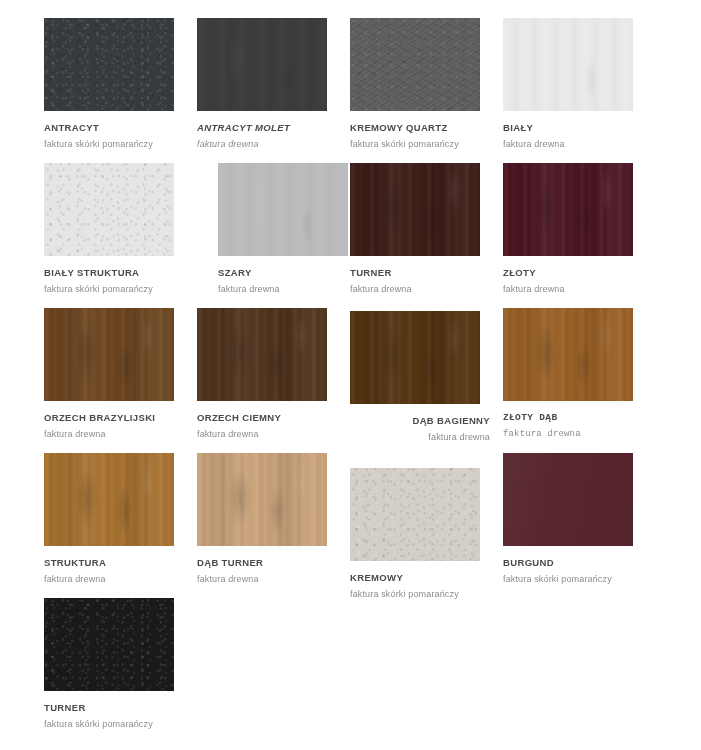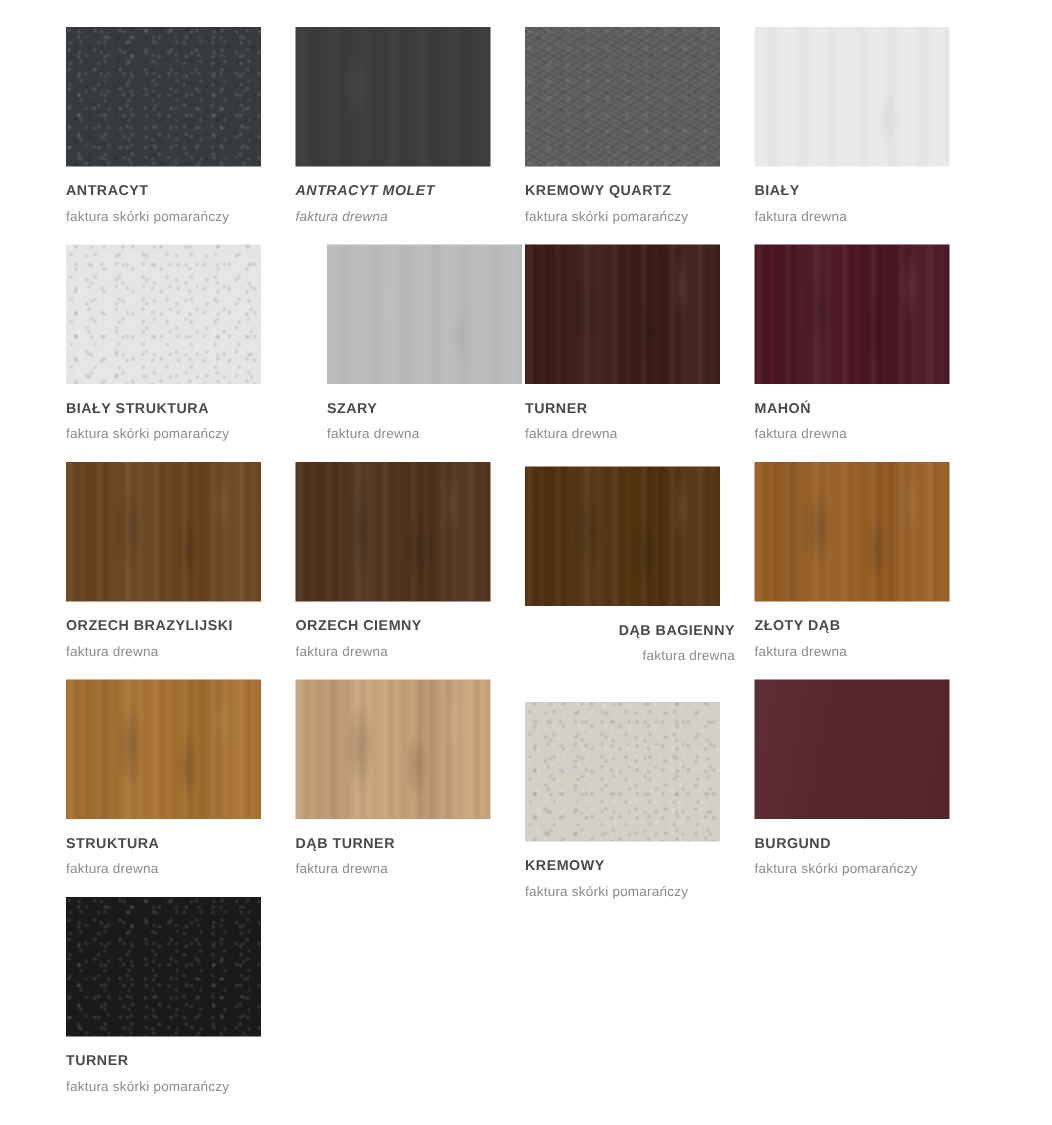--- a/index.html
+++ b/index.html
@@ -195,21 +195,21 @@
       <div class="swatch-chip" style="width: 130px; height: 93px; background-color: rgb(61, 28, 22);">
         <div class="tex tex-wood"></div>
       </div>
       <div class="swatch-name">TURNER</div>
       <div class="swatch-finish">faktura drewna</div>
     </div>
     <div class="swatch-cell" style="left: 503px; top: 163px;">
       <div class="swatch-chip" style="width: 130px; height: 93px; background-color: rgb(76, 21, 34);">
         <div class="tex tex-wood"></div>
       </div>
-      <div class="swatch-name">MAHOŃ</div>
+      <div class="swatch-name">ZŁOTY</div>
       <div class="swatch-finish">faktura drewna</div>
     </div>
     <div class="swatch-cell" style="left: 44px; top: 308px;">
       <div class="swatch-chip" style="width: 130px; height: 93px; background-color: rgb(109, 69, 31);">
         <div class="tex tex-wood"></div>
       </div>
       <div class="swatch-name">ORZECH BRAZYLIJSKI</div>
       <div class="swatch-finish">faktura drewna</div>
     </div>
     <div class="swatch-cell" style="left: 197px; top: 308px;">
@@ -219,21 +219,21 @@
       <div class="swatch-name">ORZECH CIEMNY</div>
       <div class="swatch-finish">faktura drewna</div>
     </div>
     <div class="swatch-cell" style="left: 350px; top: 311px; text-align: right;">
       <div class="swatch-chip" style="width: 130px; height: 93px; background-color: rgb(84, 50, 15);">
         <div class="tex tex-wood"></div>
       </div>
       <div class="swatch-name">DĄB BAGIENNY</div>
       <div class="swatch-finish">faktura drewna</div>
     </div>
-    <div class="swatch-cell" style="left: 503px; top: 308px;">
+    <div class="swatch-cell" style="left: 503px; top: 308px; font-family: Liberation Mono, monospace;">
       <div class="swatch-chip" style="width: 130px; height: 93px; background-color: rgb(154, 96, 37);">
         <div class="tex tex-wood"></div>
       </div>
       <div class="swatch-name">ZŁOTY DĄB</div>
       <div class="swatch-finish">faktura drewna</div>
     </div>
     <div class="swatch-cell" style="left: 44px; top: 453px;">
       <div class="swatch-chip" style="width: 130px; height: 93px; background-color: rgb(168, 114, 48);">
         <div class="tex tex-wood"></div>
       </div>

